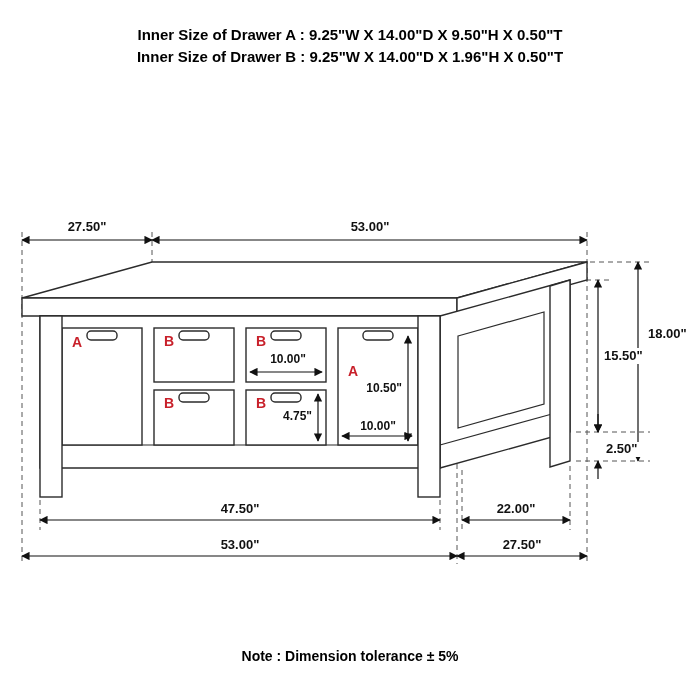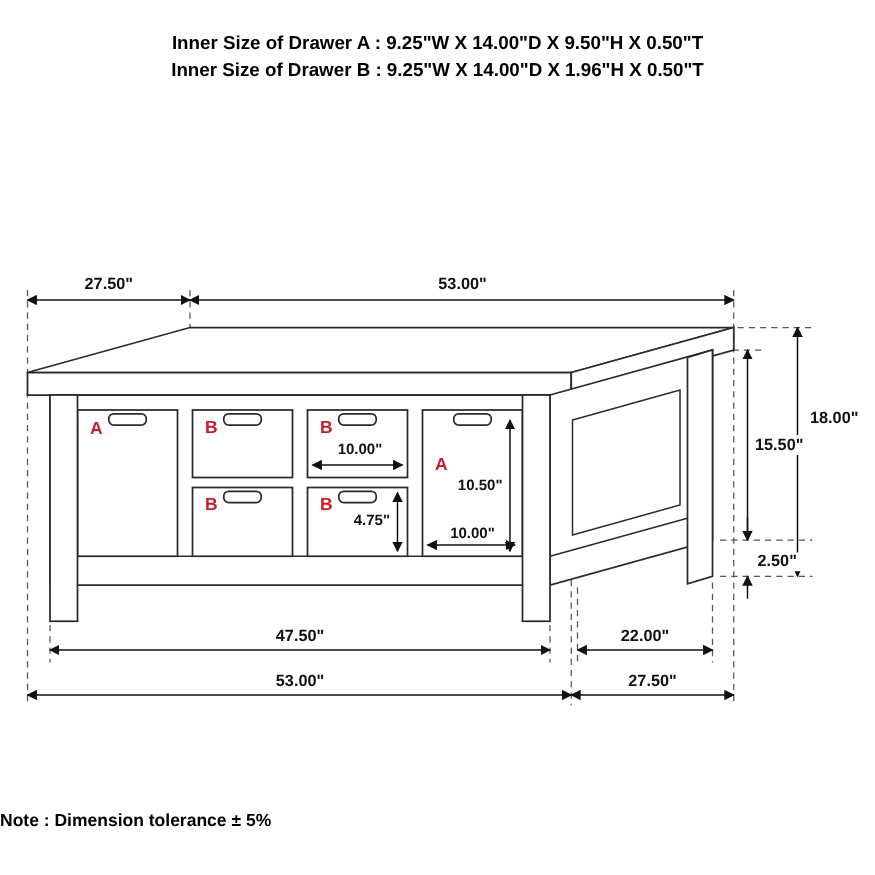--- a/index.html
+++ b/index.html
@@ -1,18 +1,18 @@
 <!DOCTYPE html>
 <html><head>
 <meta charset="utf-8">
 <style>
   html,body{margin:0;padding:0;background:#ffffff;}
   .page{position:relative;width:700px;height:700px;background:#fff;font-family:"Liberation Sans",sans-serif;overflow:hidden;}
   .header{position:absolute;top:24px;left:0;width:100%;text-align:center;font-size:15px;font-weight:bold;color:#000;line-height:22px;}
-  .footer-note{position:absolute;top:648px;left:0;width:100%;font-size:14px;font-weight:bold;color:#000;}
+  .footer-note{position:absolute;top:648px;left:0;width:100%;text-align:center;font-size:14px;font-weight:bold;color:#000;}
   svg{position:absolute;top:0;left:0;}
   .ext{stroke:#555;stroke-width:1;stroke-dasharray:5 4;fill:none;}
   .ln{stroke:#2b2b2b;stroke-width:1.4;fill:#fff;stroke-linejoin:miter;}
   .lnn{stroke:#2b2b2b;stroke-width:1.2;fill:none;}
   .dim-ln{stroke:#111;stroke-width:1.2;fill:none;}
   .dim{font-size:13px;font-weight:bold;fill:#111;}
   .dims{font-size:12px;font-weight:bold;fill:#111;}
   .dlabel{font-size:14px;font-weight:bold;}
   .bg{fill:#fff;stroke:none;}
 </style>

